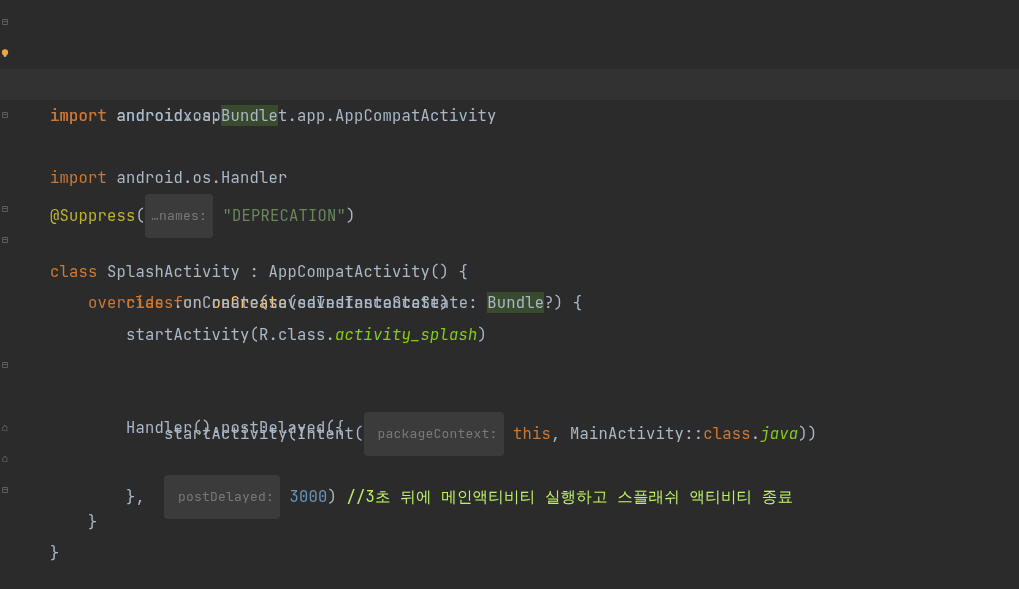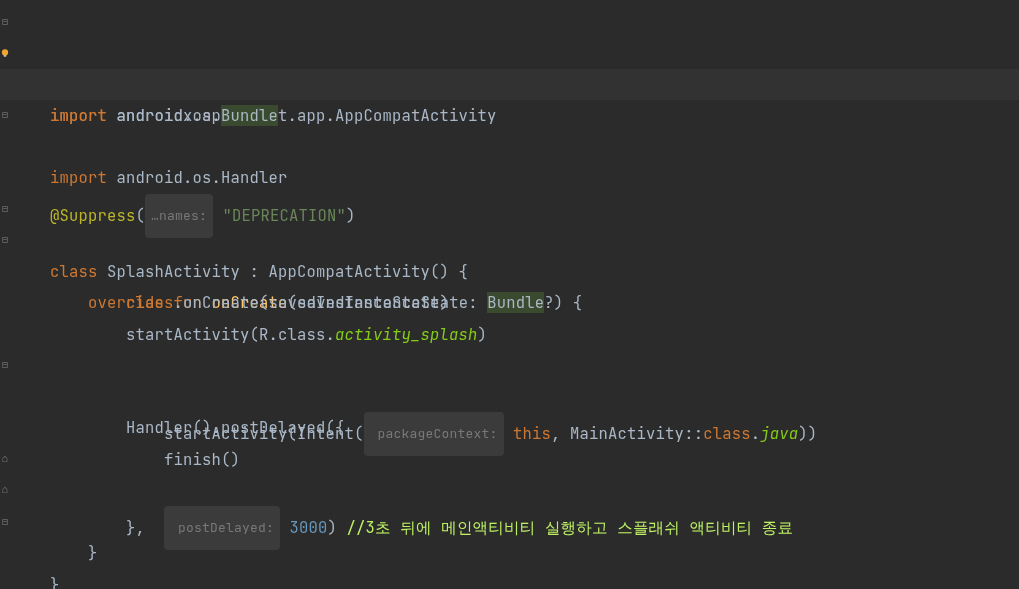--- a/index.html
+++ b/index.html
@@ -80,23 +80,20 @@
 
   <div class="line">
     <span class="gutter-icon"><span class="collapse-ic">⊟</span></span>
     <span>        </span><span class="cls">Handler().postDelayed({</span>
   </div>
 
   <div class="line">
     <span>            </span><span class="cls">startActivity</span><span class="pun">(Intent(</span><span class="hint"> packageContext:</span><span> </span><span class="kw">this</span><span class="pun">, </span><span class="cls">MainActivity</span><span class="pun">::</span><span class="kw">class</span><span class="pun">.</span><span class="it">java</span><span class="pun">))</span>
   </div>
 
-  <div class="line">
-    <span>            </span><span class="cls">finish()</span>
-  </div>
 
   <div class="line">
     <span class="gutter-icon"><span class="home-ic">⌂</span></span>
     <span>        </span><span class="pun">},  </span><span class="hint"> postDelayed:</span><span> </span><span class="num">3000</span><span class="pun">) </span><span class="cmt">//3초 뒤에 메인액티비티 실행하고 스플래쉬 액티비티 종료</span>
   </div>
 
   <div class="line">
     <span class="gutter-icon"><span class="home-ic">⌂</span></span>
     <span class="pun">    }</span>
   </div>

